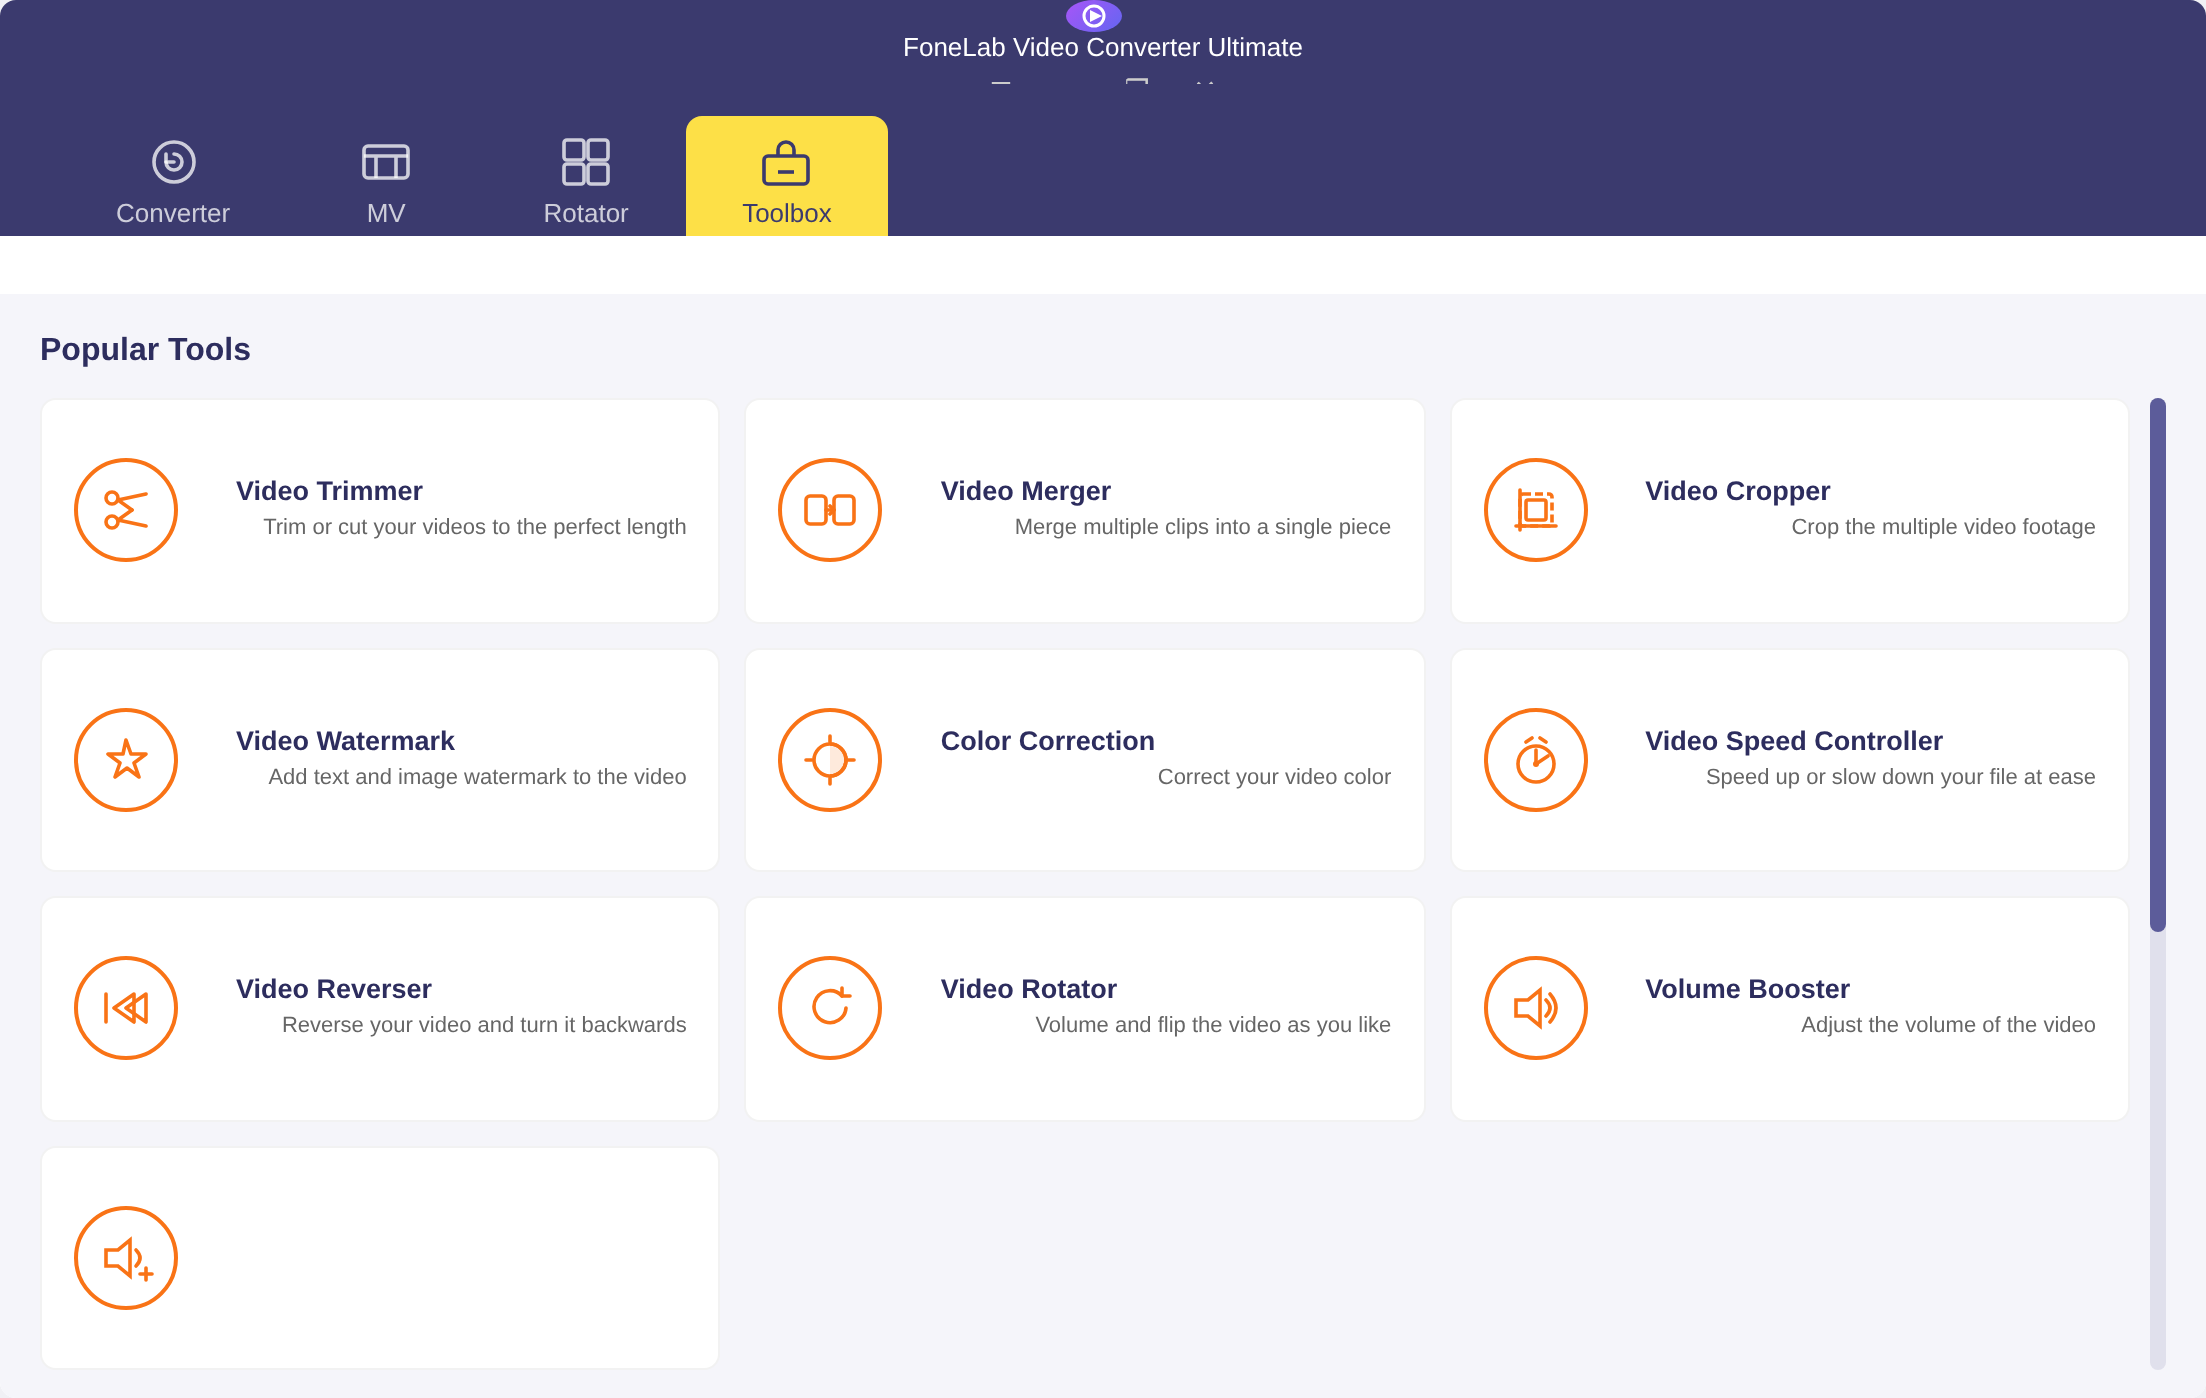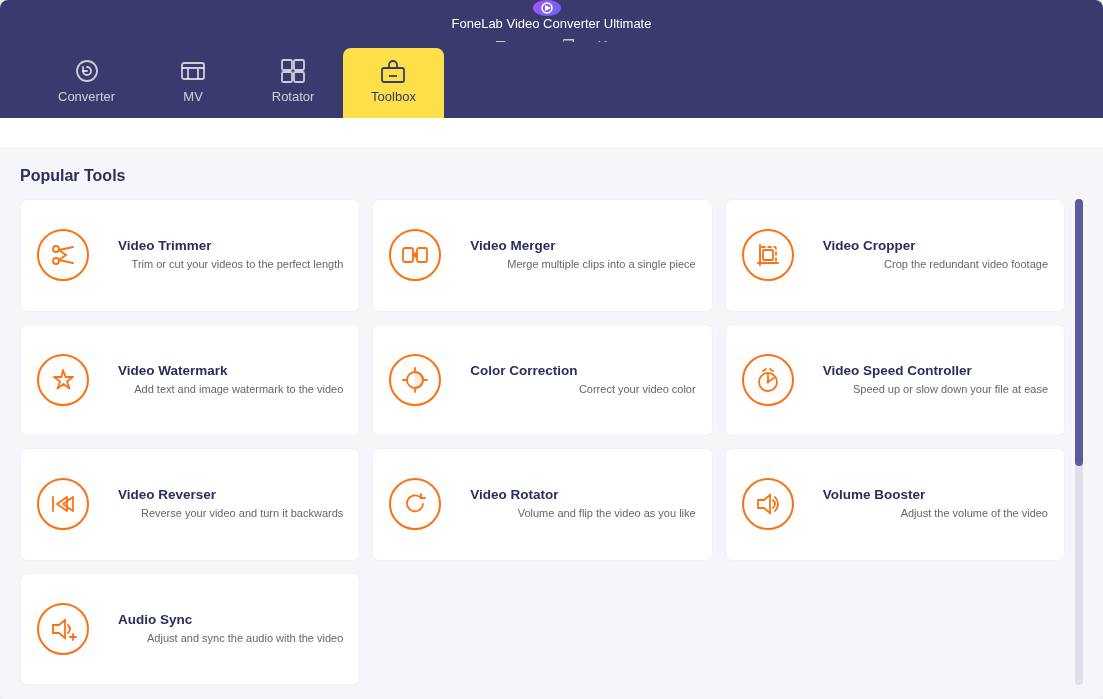--- a/index.html
+++ b/index.html
@@ -71,21 +71,21 @@
       align-items: flex-end;
       padding: 0 30px;
       flex-shrink: 0;
       height: 76px;
     }
     .nav-tab {
       display: flex;
       flex-direction: column;
       align-items: center;
       justify-content: center;
-      padding: 10px 28px 14px;
+      padding: 10px 28px 4px;
       cursor: pointer;
       color: rgba(255,255,255,0.75);
       font-size: 13px;
       gap: 5px;
       border-radius: 8px 8px 0 0;
       min-width: 100px;
     }
     .nav-tab.active {
       background: #fde047;
       color: #3b3a6e;
@@ -300,21 +300,21 @@
           <div class="tool-icon-wrap">
             <svg viewBox="0 0 28 28">
               <rect x="6" y="6" width="16" height="16" rx="1.5" stroke-dasharray="4 2"></rect>
               <rect x="9" y="9" width="10" height="10" rx="1"></rect>
               <line x1="4" y1="22" x2="24" y2="22" stroke-linecap="round"></line>
               <line x1="6" y1="4" x2="6" y2="24" stroke-linecap="round"></line>
             </svg>
           </div>
           <div class="tool-info">
             <div class="tool-name">Video Cropper</div>
-            <div class="tool-desc">Crop the redundant video footage</div>
+            <div class="tool-desc">Crop the multiple video footage</div>
           </div>
         </div>
 
         <div class="tool-card">
           <div class="tool-icon-wrap">
             <svg viewBox="0 0 28 28">
               <path d="M14 4 l2.5 7h7.5l-6 4.5 2.5 7-6-4.5-6 4.5 2.5-7-6-4.5h7.5z" stroke-linejoin="round"></path>
             </svg>
           </div>
           <div class="tool-info">
@@ -399,24 +399,20 @@
 
         <div class="tool-card">
           <div class="tool-icon-wrap">
             <svg viewBox="0 0 28 28">
               <polygon points="4,10 10,10 16,5 16,23 10,18 4,18"></polygon>
               <path d="M19 10 Q23 14 19 18" stroke-linecap="round" stroke-linejoin="round"></path>
               <line x1="21" y1="22" x2="27" y2="22" stroke-linecap="round"></line>
               <line x1="24" y1="19" x2="24" y2="25" stroke-linecap="round"></line>
             </svg>
           </div>
-          <div class="tool-info">
-            <div class="tool-name">Audio Sync</div>
-            <div class="tool-desc">Adjust and sync the audio with the video</div>
-          </div>
         </div>
 
         <div class="tool-card empty"></div>
         <div class="tool-card empty"></div>
 
       </div>
 
       <div class="scrollbar-track">
         <div class="scrollbar-thumb"></div>
       </div>

